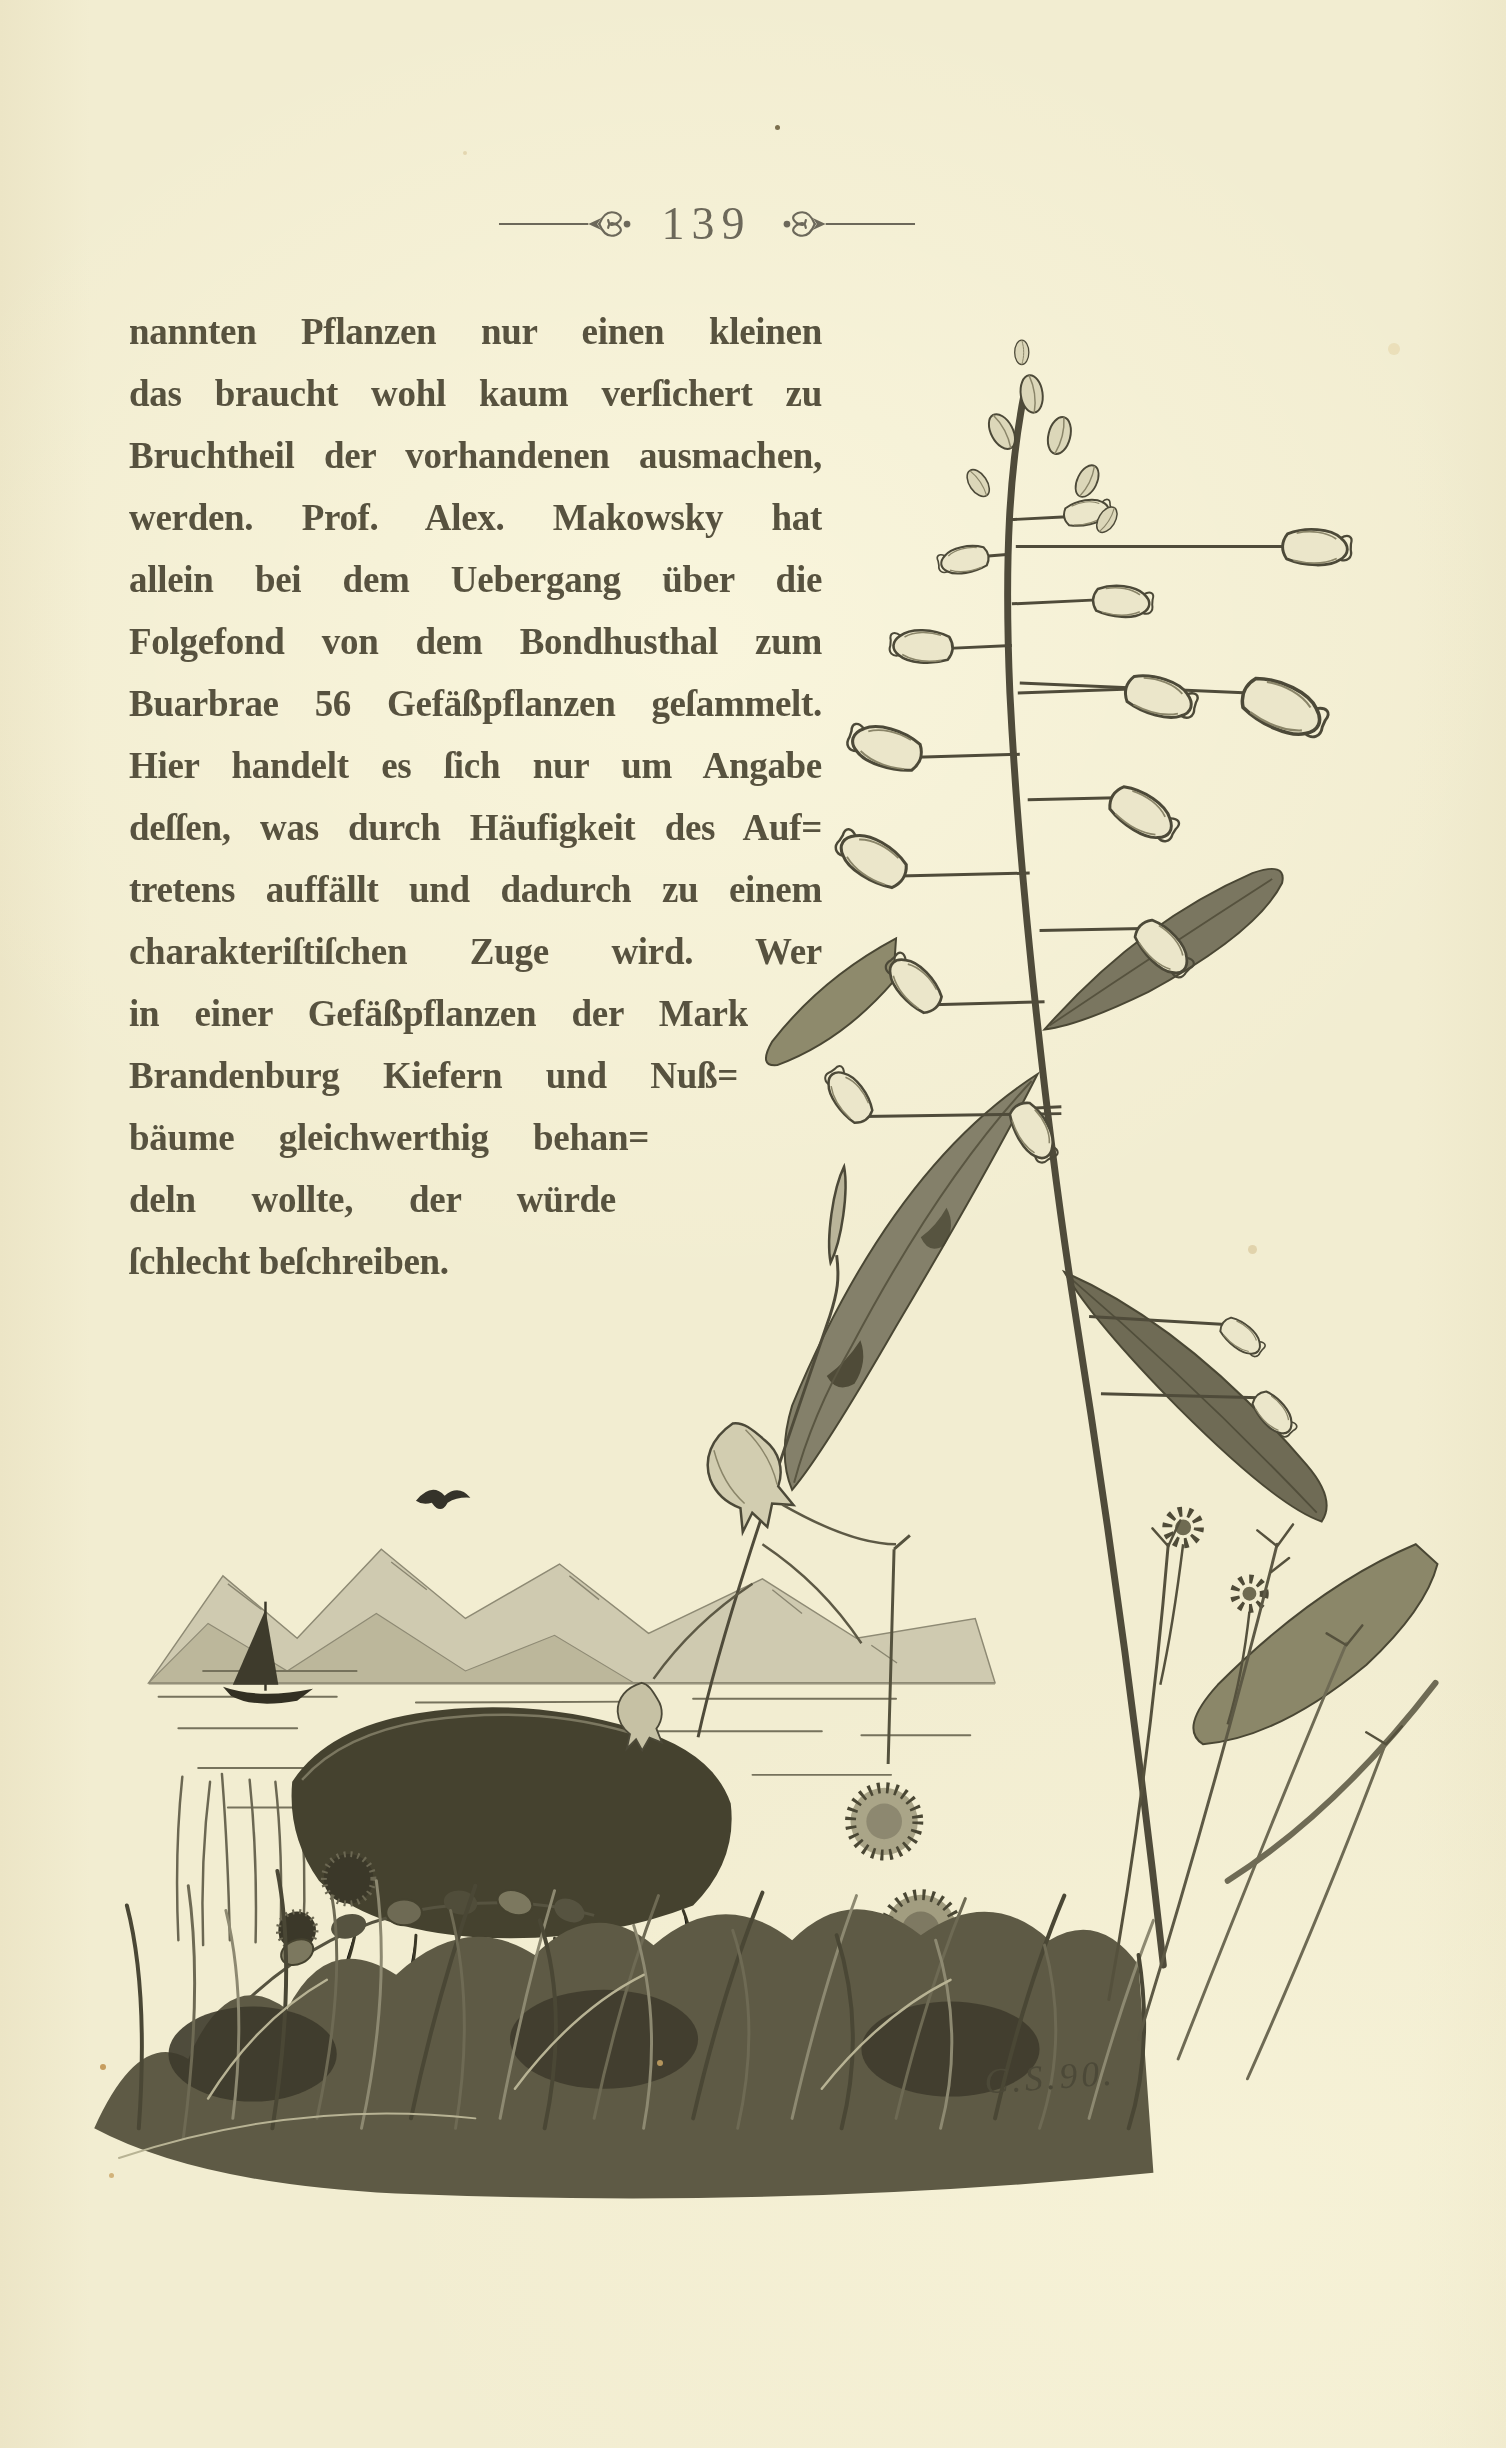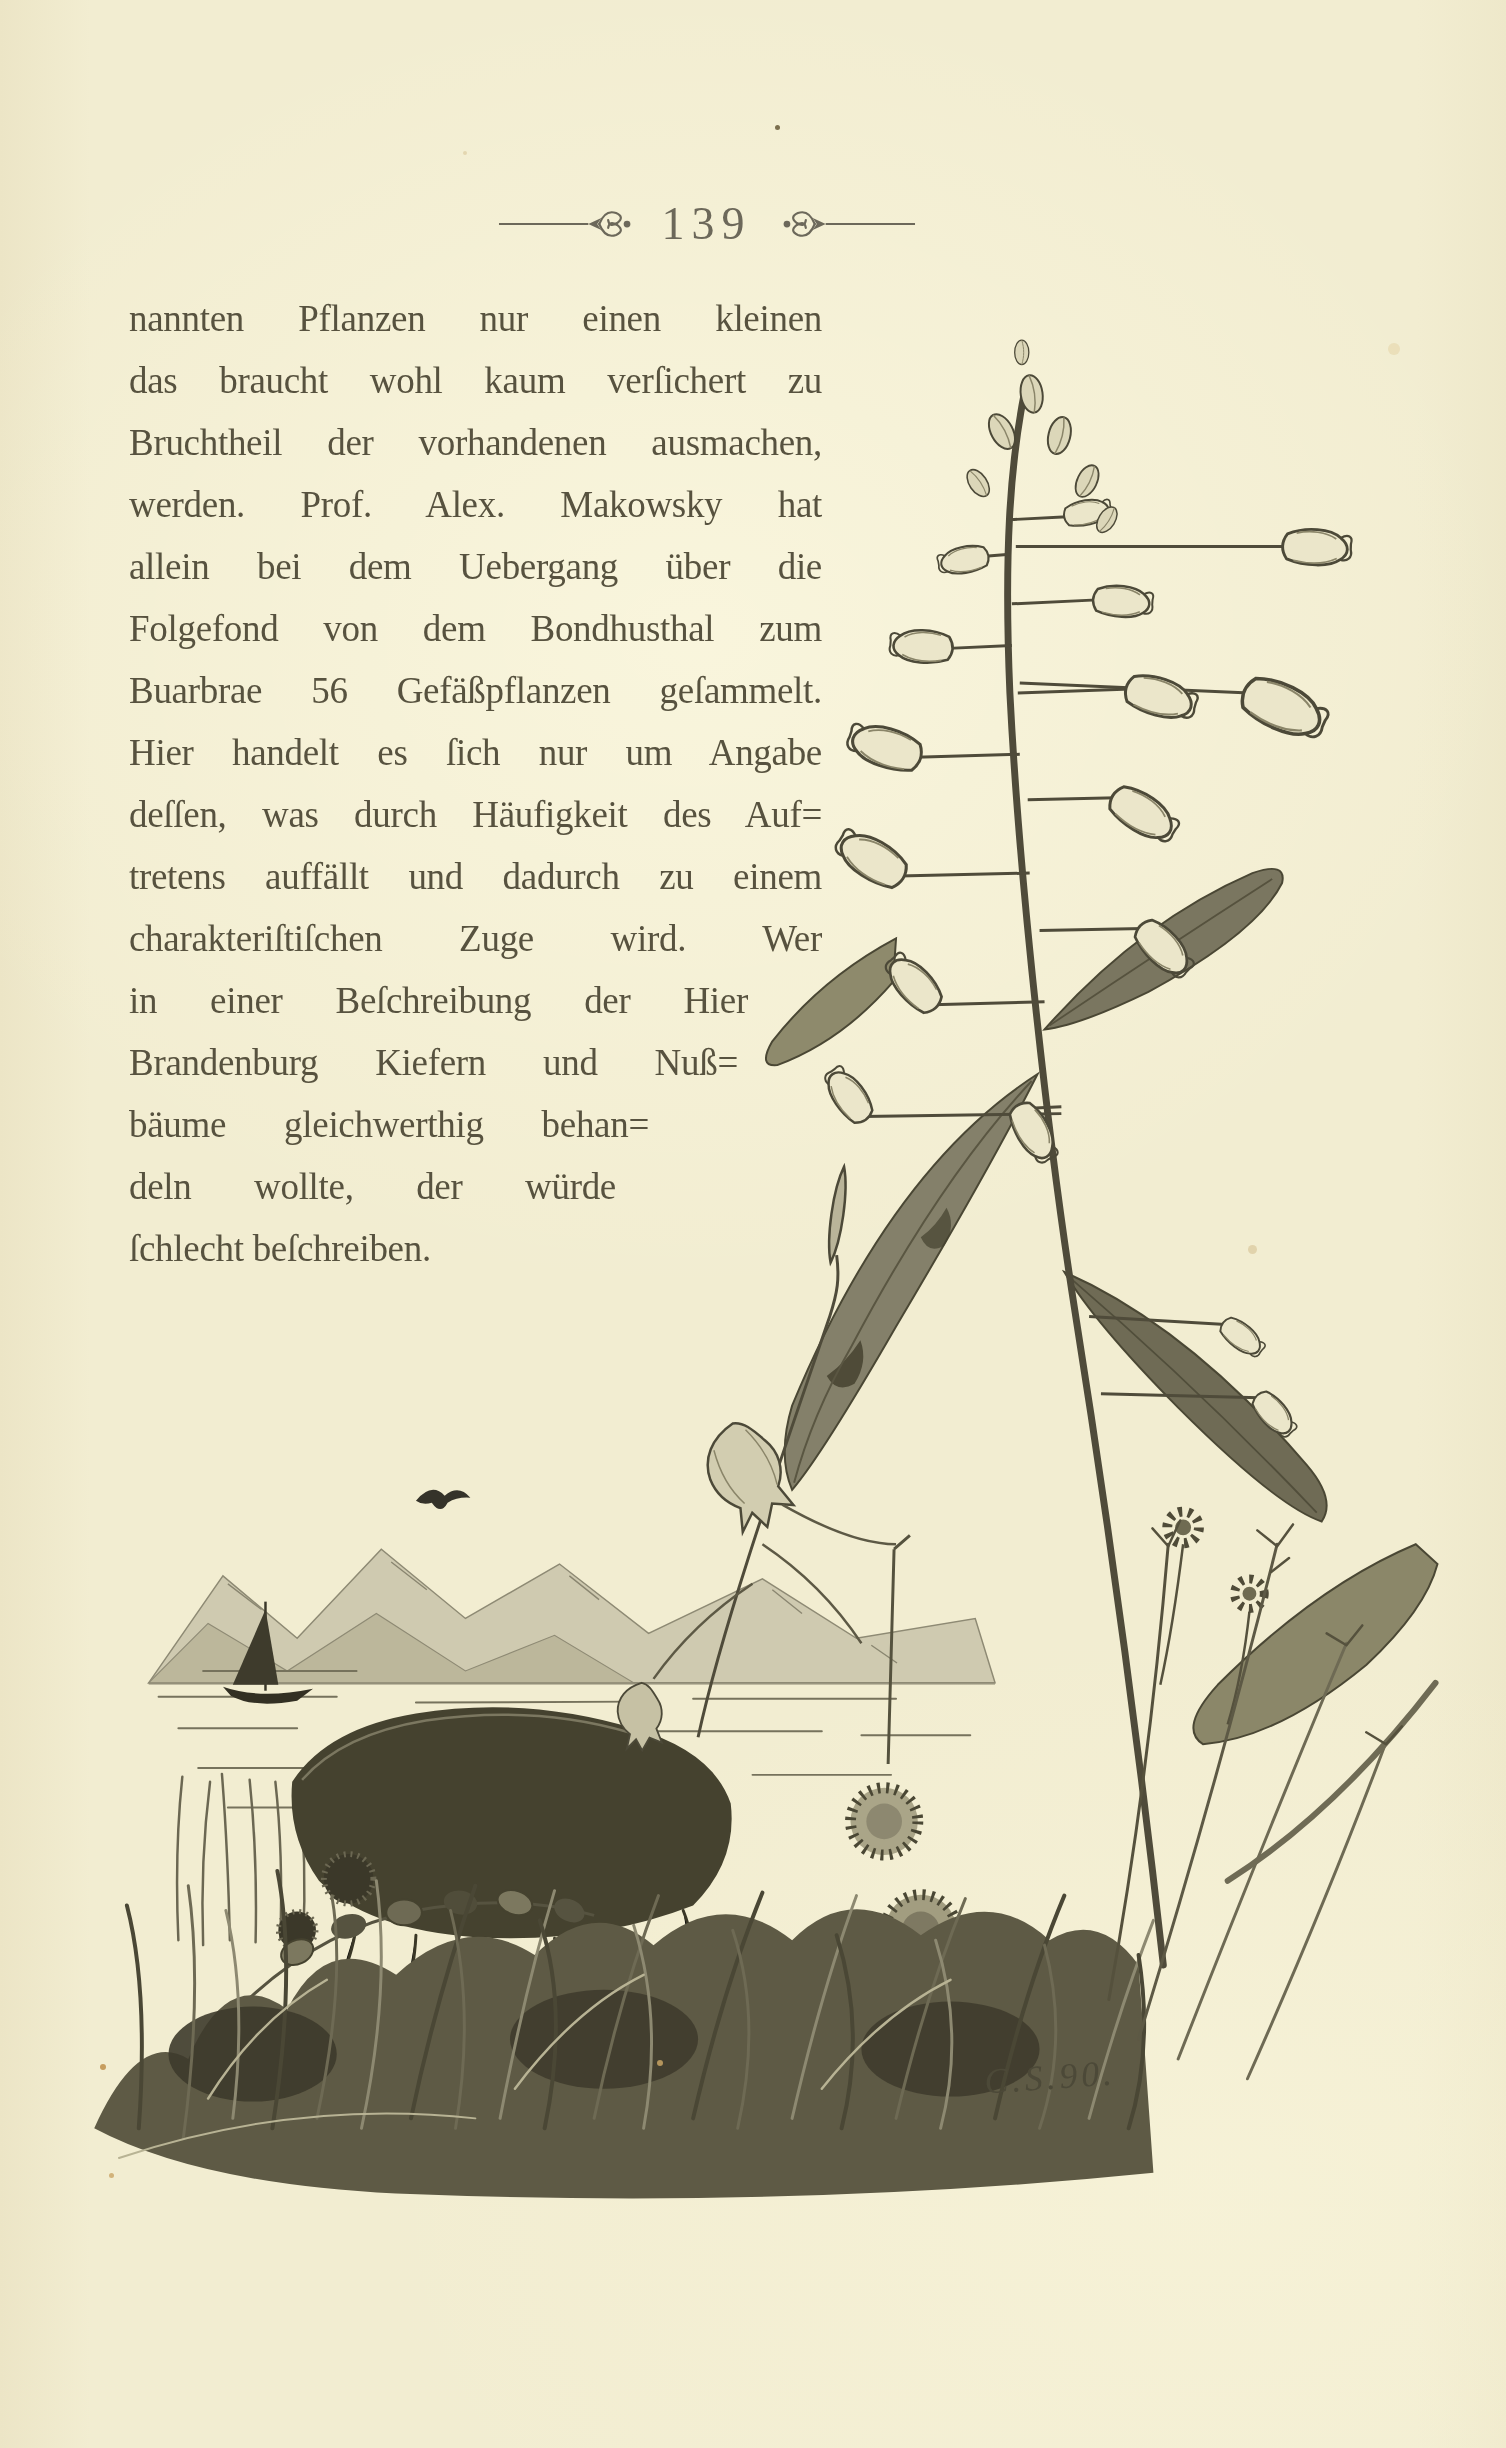--- a/index.html
+++ b/index.html
@@ -17,22 +17,22 @@
     position:absolute;top:194px;left:0;right:0;height:59px;
     display:flex;align-items:center;justify-content:center;
     transform:translateX(-47px);
   }
   .pagenum{
     font-size:46px;color:#6c685a;letter-spacing:7px;
     margin:0 30px;line-height:59px;
   }
   .orn{flex:0 0 auto;}
   .textblock{
-    position:absolute;left:129px;top:288px;width:752px;
-    font-size:37px;font-weight:normal;line-height:62px;
+    position:absolute;left:129px;top:301px;width:752px;
+    font-size:37px;font-weight:bold;line-height:62px;
     letter-spacing:-0.3px;color:#57523f;
   }
   .tline{width:693px;text-align:justify;text-align-last:justify;white-space:normal;overflow:hidden;height:62px;}
   .tline.last{text-align:right;text-align-last:left;}
   .illu{position:absolute;left:0;top:0;}
   .dot{position:absolute;border-radius:50%;}
   svg text{font-family:"Liberation Serif","DejaVu Serif",serif;}
 </style>
 </head>
 <body>
@@ -64,21 +64,21 @@
     <div class="tline">das braucht wohl kaum verſichert zu</div>
     <div class="tline">Bruchtheil der vorhandenen ausmachen,</div>
     <div class="tline">werden. Prof. Alex. Makowsky hat</div>
     <div class="tline">allein bei dem Uebergang über die</div>
     <div class="tline">Folgefond von dem Bondhusthal zum</div>
     <div class="tline">Buarbrae 56 Gefäßpflanzen geſammelt.</div>
     <div class="tline">Hier handelt es ſich nur um Angabe</div>
     <div class="tline">deſſen, was durch Häufigkeit des Auf=</div>
     <div class="tline">tretens auffällt und dadurch zu einem</div>
     <div class="tline">charakteriſtiſchen Zuge wird. Wer</div>
-    <div class="tline" style="width:619px">in einer Beſchreibung der Hier</div>
+    <div class="tline" style="width:619px">in einer Gefäßpflanzen der Mark</div>
     <div class="tline" style="width:609px">Brandenburg Kiefern und Nuß=</div>
     <div class="tline" style="width:520px">bäume gleichwerthig behan=</div>
     <div class="tline" style="width:487px">deln wollte, der würde</div>
     <div class="tline last">ſchlecht beſchreiben.</div>
   </div>
 
   <svg class="illu" width="1507" height="2448" viewBox="0 0 1522 2473">
     <defs>
       <g id="bell">
         <path d="M0,-11 C16,-18 38,-17 47,-9 C55,-3 55,5 47,10 C38,17 16,17 0,11 C-5,4 -5,-4 0,-11 Z" fill="#ebe6ca" stroke="#4c4938" stroke-width="2.5"></path>

